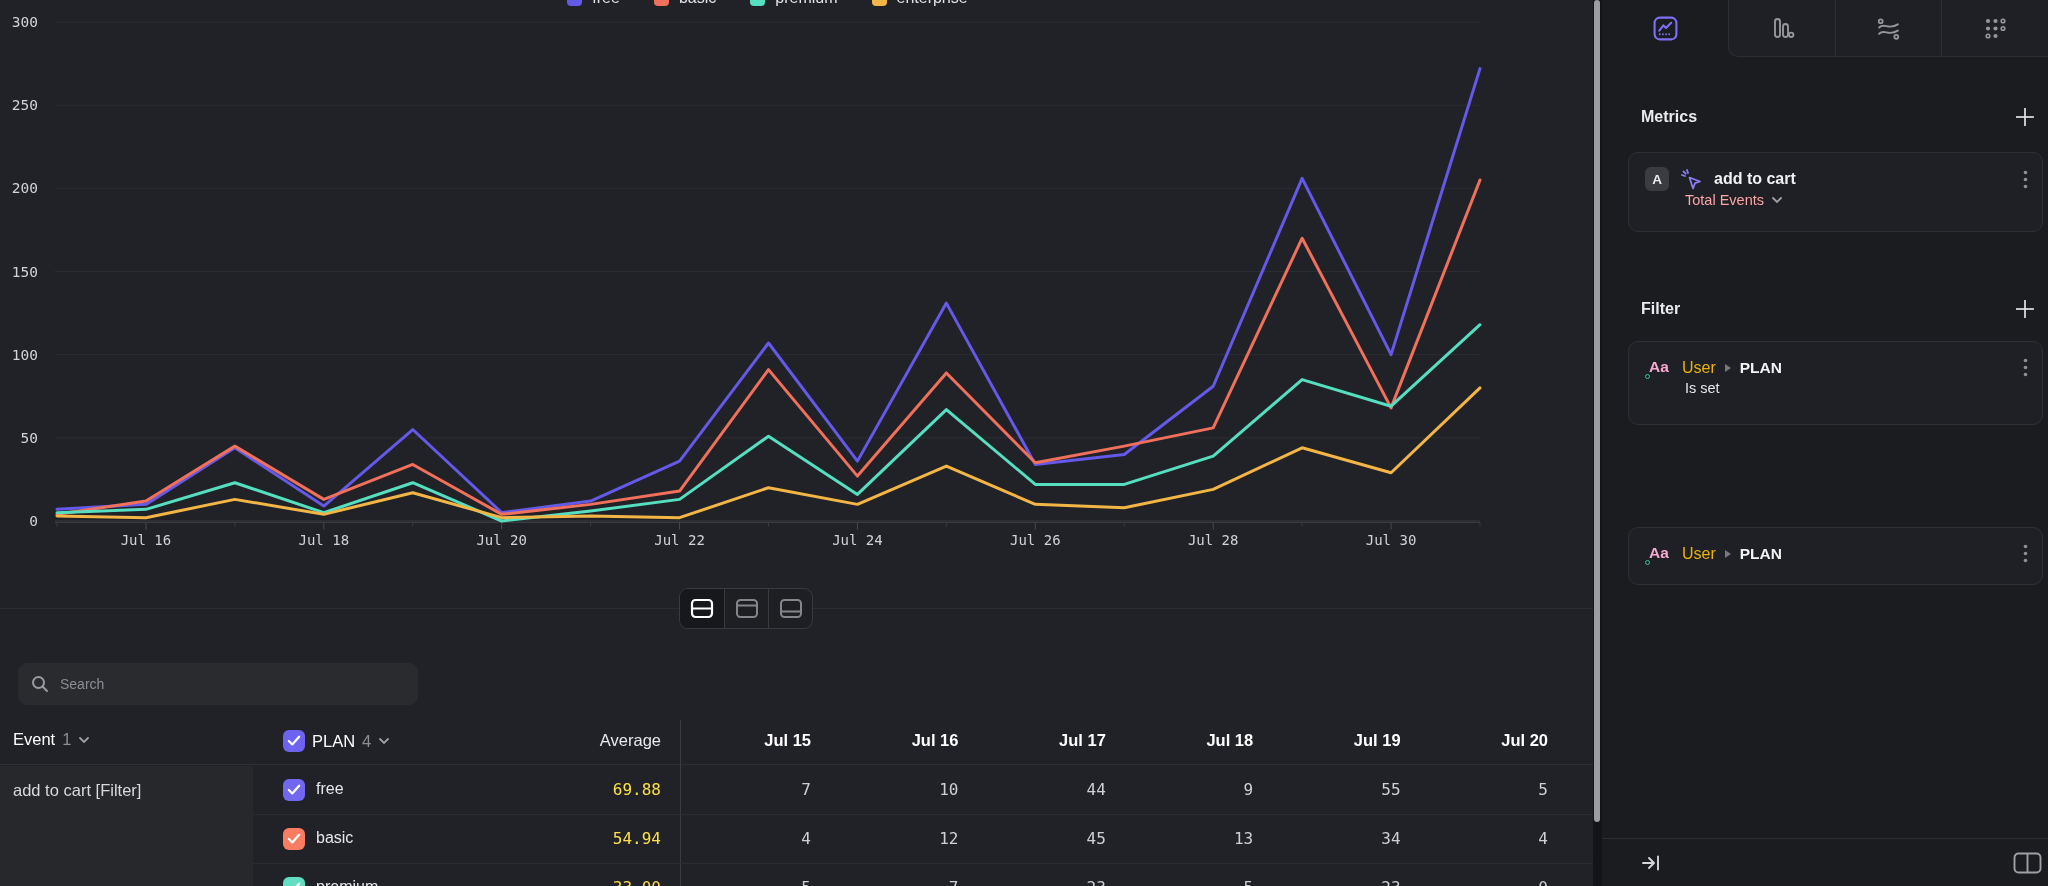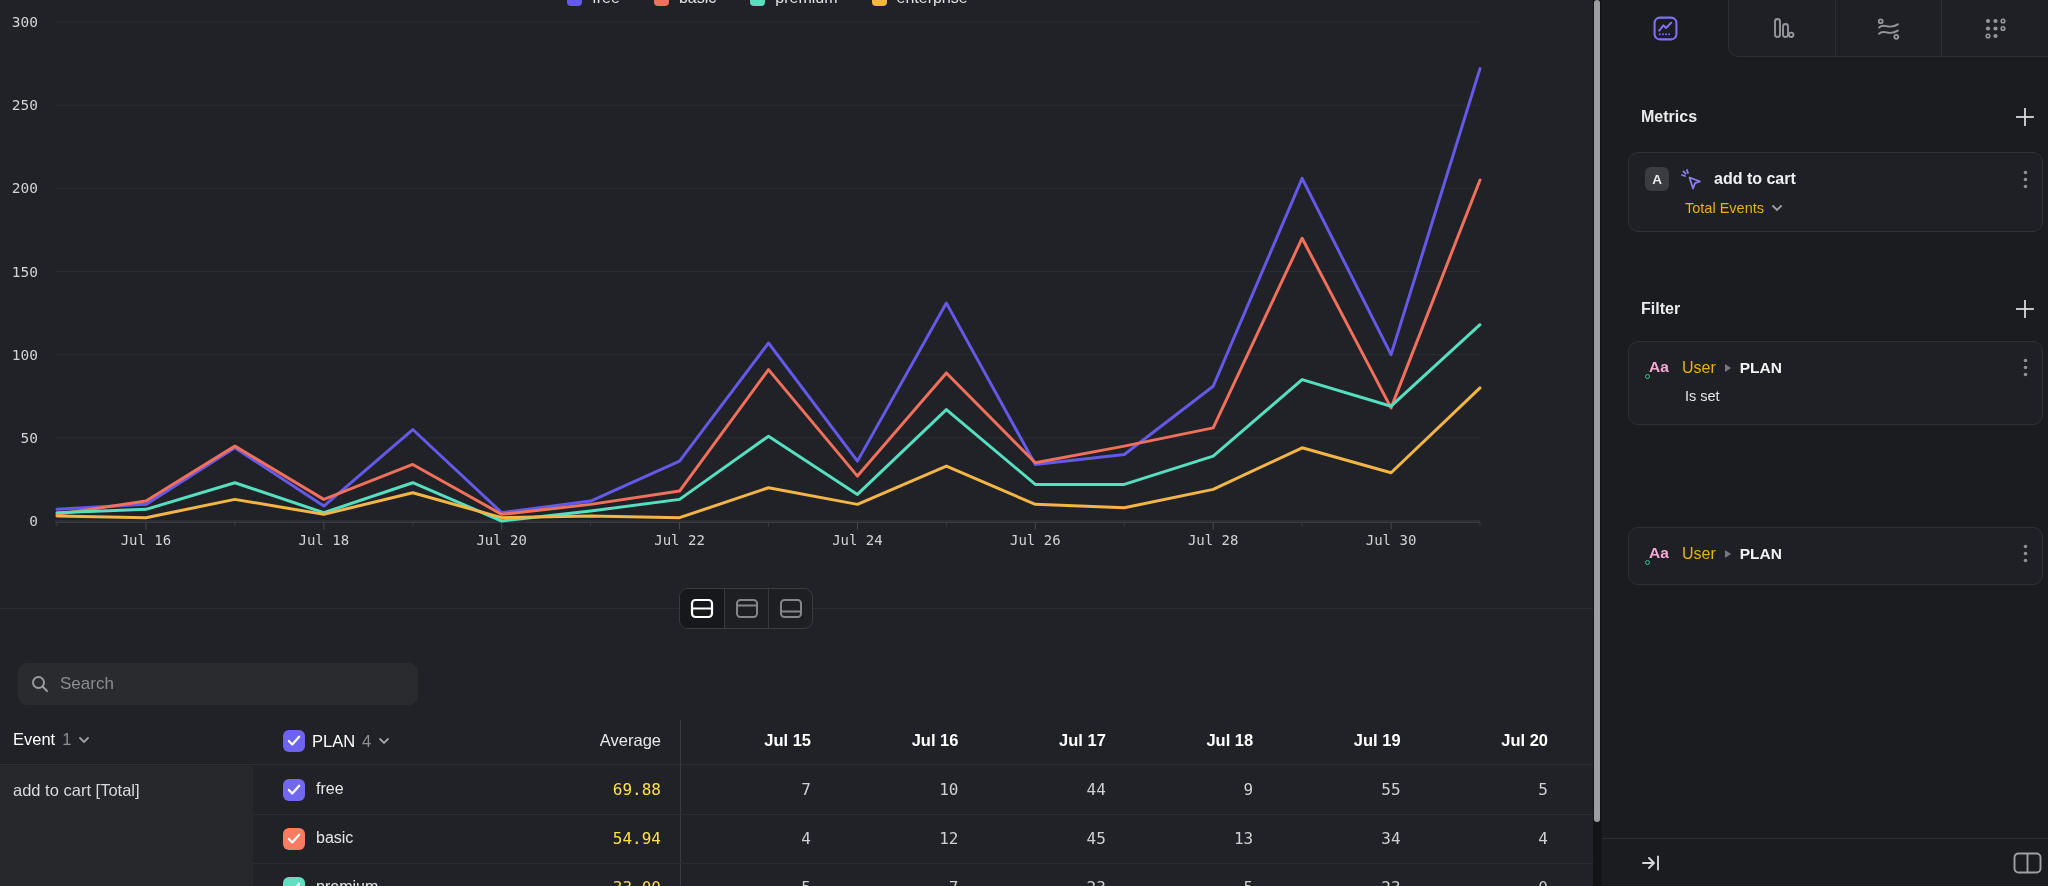--- a/index.html
+++ b/index.html
@@ -33,21 +33,21 @@
   }
   .toggle-group button:first-child { border-left:none; }
   .toggle-group button.active { background:#17181b; }
 
   
   .search-box {
     position:absolute; left:18px; top:663px; width:400px; height:42px;
     background:#2a2b2f; border-radius:9px; display:flex; align-items:center; padding:0 13px; gap:11px;
   }
   .search-box input {
-    flex:1; background:transparent; border:none; outline:none; color:#e8e9eb; font-size:17px;
+    flex:1; background:transparent; border:none; outline:none; color:#e8e9eb; font-size:14px;
     font-family:"Liberation Sans", sans-serif;
   }
   .search-box input::placeholder { color:#8b8c91; }
 
   
   .tbl-header { position:absolute; left:0; top:720px; width:1593px; height:45px; border-bottom:1px solid #2e2f33; }
   .hcell { position:absolute; top:10px; font-size:16.5px; color:#fff; display:flex; align-items:center; gap:7px; }
   .hmut { color:#8d8e93; }
   .date-h { position:absolute; top:11px; font-size:16.5px; font-weight:bold; color:#fff; }
   .avg-h { position:absolute; top:11px; right:932px; font-size:16.5px; color:#e8e9ea; }
@@ -82,21 +82,21 @@
     position:absolute; left:26px; right:5px; background:#1f2025;
     border:1px solid #2f3036; border-radius:10px; padding:14px 12px 12px 16px;
   }
   .card .row1 { display:flex; align-items:center; gap:11px; }
   .a-badge {
     width:24px; height:24px; border-radius:6px; background:#3b3c42; color:#e9eaec;
     font-size:13.5px; font-weight:bold; display:flex; align-items:center; justify-content:center;
   }
   .ev-name { font-size:16px; font-weight:bold; color:#f0f1f3; }
   .kebab { margin-left:auto; background:none; border:none; cursor:pointer; display:flex; padding:2px; }
-  .row2 { margin-left:40px; margin-top:9px; display:flex; align-items:center; gap:7px; font-size:14.5px; color:#eab308; }
+  .row2 { margin-left:40px; margin-top:1px; display:flex; align-items:center; gap:7px; font-size:14.5px; color:#fca5a5; }
   .row2.opval { color:#e6e7e9; }
   .aa-ic { position:relative; width:26px; height:20px; color:#f9a8d4; font-size:15.5px; font-weight:bold; }
   .aa-ic .t { position:absolute; left:4px; top:0px; }
   .aa-ic .dot { position:absolute; left:0px; bottom:-1px; width:5px; height:5px; border:1.5px solid #34c98e; border-radius:50%; }
   .crumb { display:flex; align-items:center; gap:8px; }
   .crumb .scope { font-size:16px; color:#eab308; }
   .crumb .prop { font-size:15.5px; font-weight:bold; color:#f2f3f4; }
 
   .side-bottom {
     position:absolute; left:0; bottom:0; width:446px; height:48px; border-top:1px solid #2c2d31;
@@ -235,21 +235,21 @@
           <span class="date-h" style="right: 634.6px;">Jul 16</span>
           <span class="date-h" style="right: 487.2px;">Jul 17</span>
           <span class="date-h" style="right: 339.8px;">Jul 18</span>
           <span class="date-h" style="right: 192.4px;">Jul 19</span>
           <span class="date-h" style="right: 45px;">Jul 20</span>
         </div>
     </div>
 
     <div class="col-divider"></div>
 
-    <div class="event-cell">add to cart [Total]</div>
+    <div class="event-cell">add to cart [Filter]</div>
 
     <div id="table-rows">
         <div class="trow" style="top: 766px;">
           <span class="cb" style="background: rgb(114, 104, 240);">
             <svg width="14" height="12" viewBox="0 0 16 14">
               <path d="M2 7 L6 11 L14 2" fill="none" stroke="#fff" stroke-width="2.6" stroke-linecap="round" stroke-linejoin="round"></path>
             </svg>
           </span>
           <span class="rname">free</span>
           <span class="avg mono">69.88</span>

